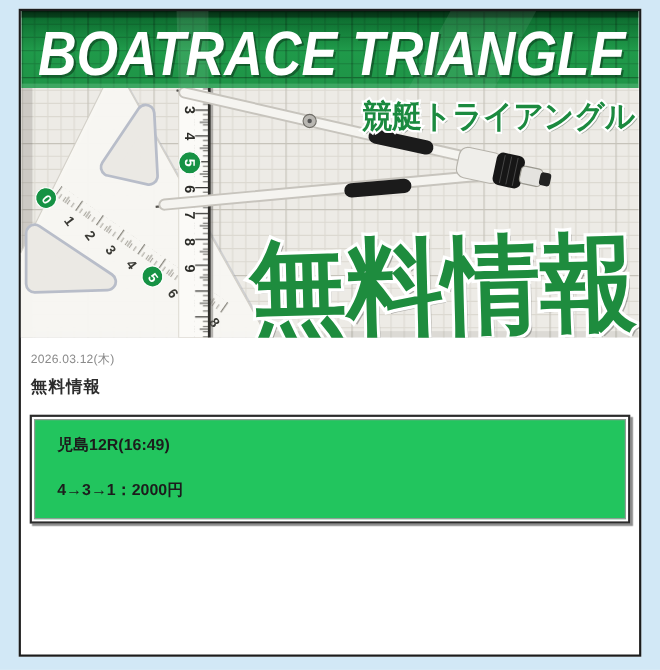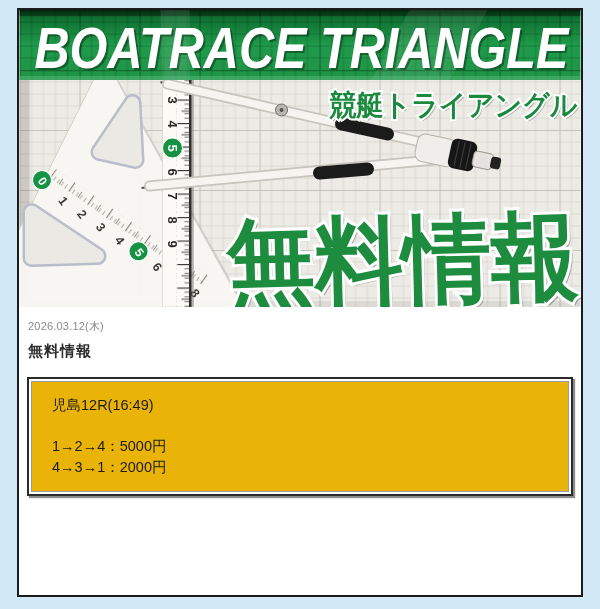--- a/index.html
+++ b/index.html
@@ -14,23 +14,23 @@
   }
   .banner{display:block;width:562px;height:297px}
   .content{padding:6px 8px 0 8px}
   .date{margin:6px 0 0 1px;font-size:11px;color:#8a8a8a;letter-spacing:.2px}
   .section-title{margin:8px 0 0 1px;font-size:15px;font-weight:bold;color:#2c2c2c;letter-spacing:1px}
   .info-box{
     margin-top:16px;border:2px solid #2b2b2b;background:#ffffff;padding:2px;
     box-shadow:2px 2px 1px rgba(0,0,0,.45);
   }
   .info-box-inner{
-    border:1px solid #9b9b9b;background:#eab308;
+    border:1px solid #9b9b9b;background:#22c55e;
     padding:13px 20px 14px 20px;
-    font-size:14.5px;font-weight:normal;color:#1c1c1c;line-height:20.5px;
+    font-size:14.5px;font-weight:bold;color:#1c1c1c;line-height:20.5px;
   }
   .spacer{height:20.5px}
   svg text{font-family:"Liberation Sans","DejaVu Sans",sans-serif}
 </style>
 </head>
 <body>
 
 <div class="card">
 
   <svg class="banner" viewBox="0 0 561 297" aria-hidden="true">
@@ -152,19 +152,18 @@
   </svg>
 
   <div class="content">
     <div class="date">2026.03.12(木)</div>
     <div class="section-title">無料情報</div>
 
     <div class="info-box">
       <div class="info-box-inner">
         <div>児島12R(16:49)</div>
         <div class="spacer"></div>
-        <div>1→2→4：5000円</div>
         <div>4→3→1：2000円</div>
       </div>
     </div>
   </div>
 
 </div>
 
 </body></html>

